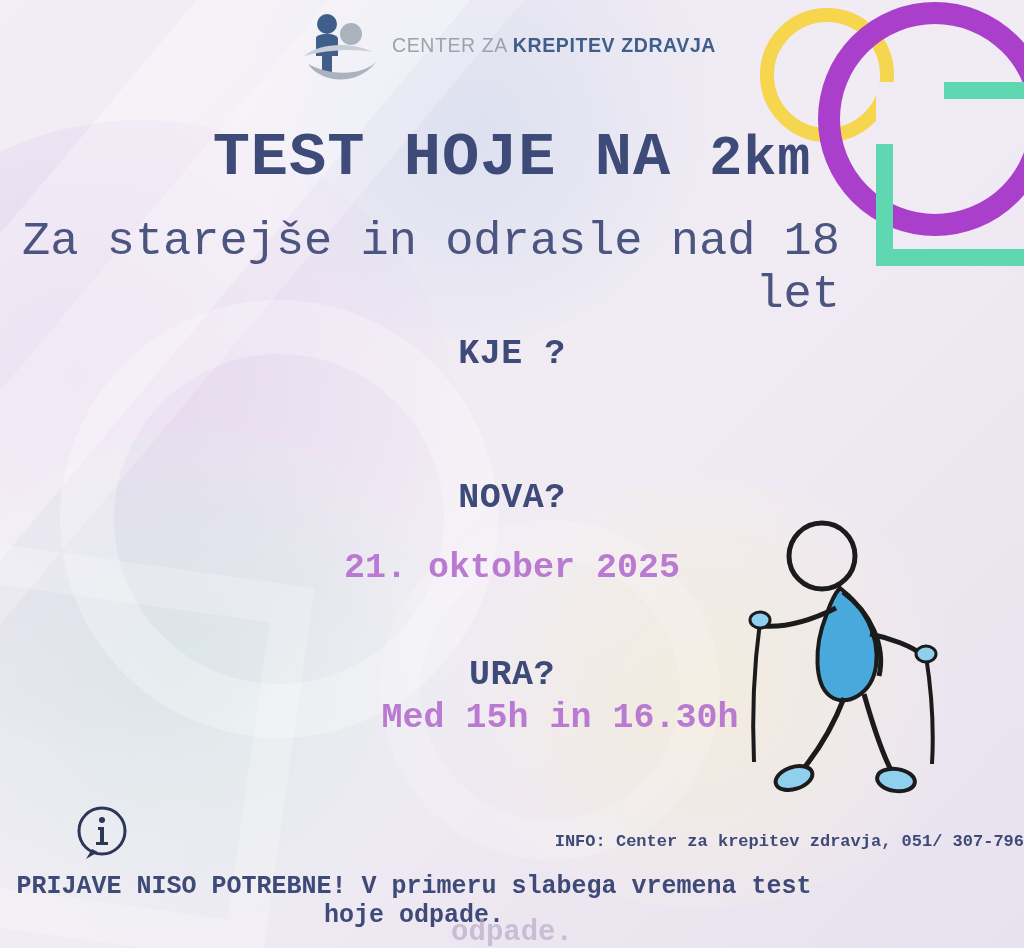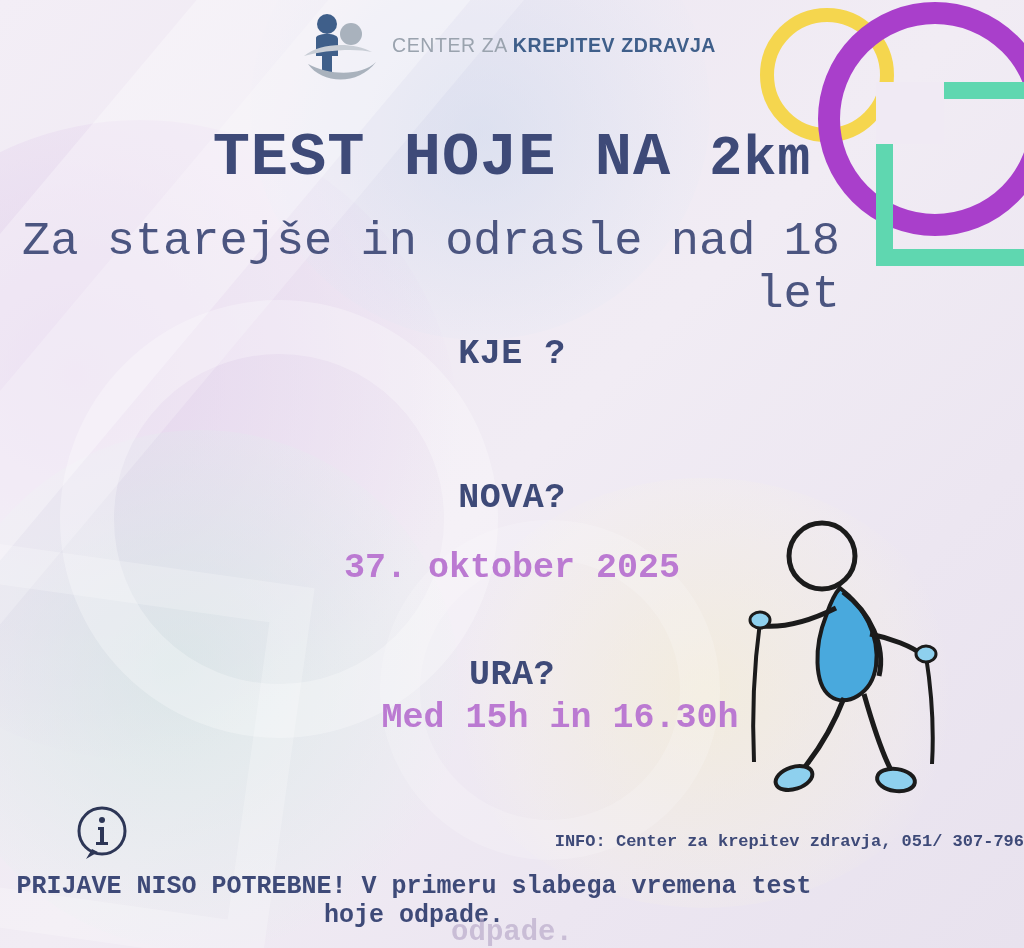--- a/index.html
+++ b/index.html
@@ -305,21 +305,21 @@
 
   <div class="content">
 
     <div class="title"><span>TEST HOJE NA </span><span class="km">2km</span></div>
 
     <div class="subtitle">Za starejše in odrasle nad 18 let</div>
 
     <div class="q q-kje">KJE ?</div>
 
     <div class="q q-kdaj">NOVA?</div>
-    <div class="a a-kdaj">37. oktober 2025</div>
+    <div class="a a-kdaj">21. oktober 2025</div>
 
     <div class="q q-ura">URA?</div>
     <div class="a a-ura">Med 15h in 16.30h</div>
 
     <div class="walker">
       <svg viewBox="0 0 270 300" width="270" height="300">
 
         <circle cx="104" cy="40" r="33" fill="none" stroke="#1b1b1b" stroke-width="5"></circle>
 
         <path d="M122 72 C146 90 162 120 158 150 C154 178 128 192 112 180 C96 168 96 130 108 100 C112 88 116 78 122 72 Z" fill="#49a9dd" stroke="#1b1b1b" stroke-width="4"></path>

